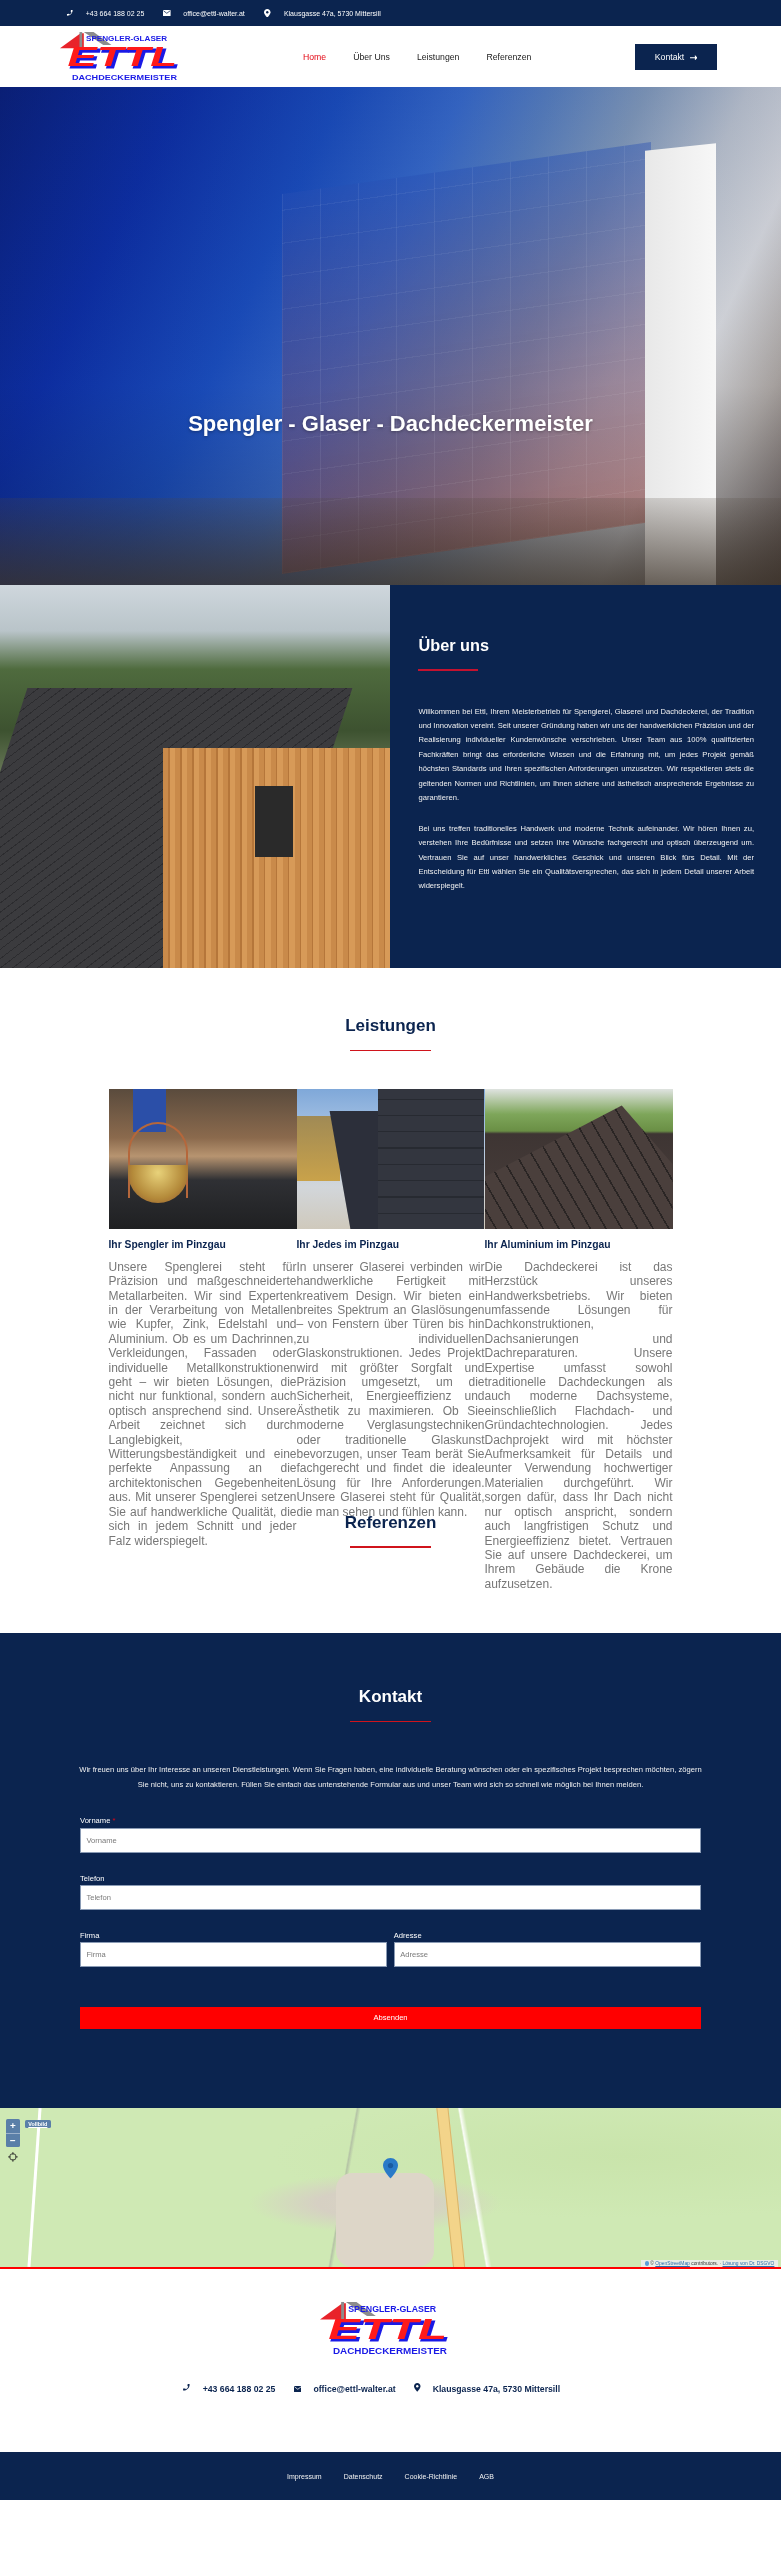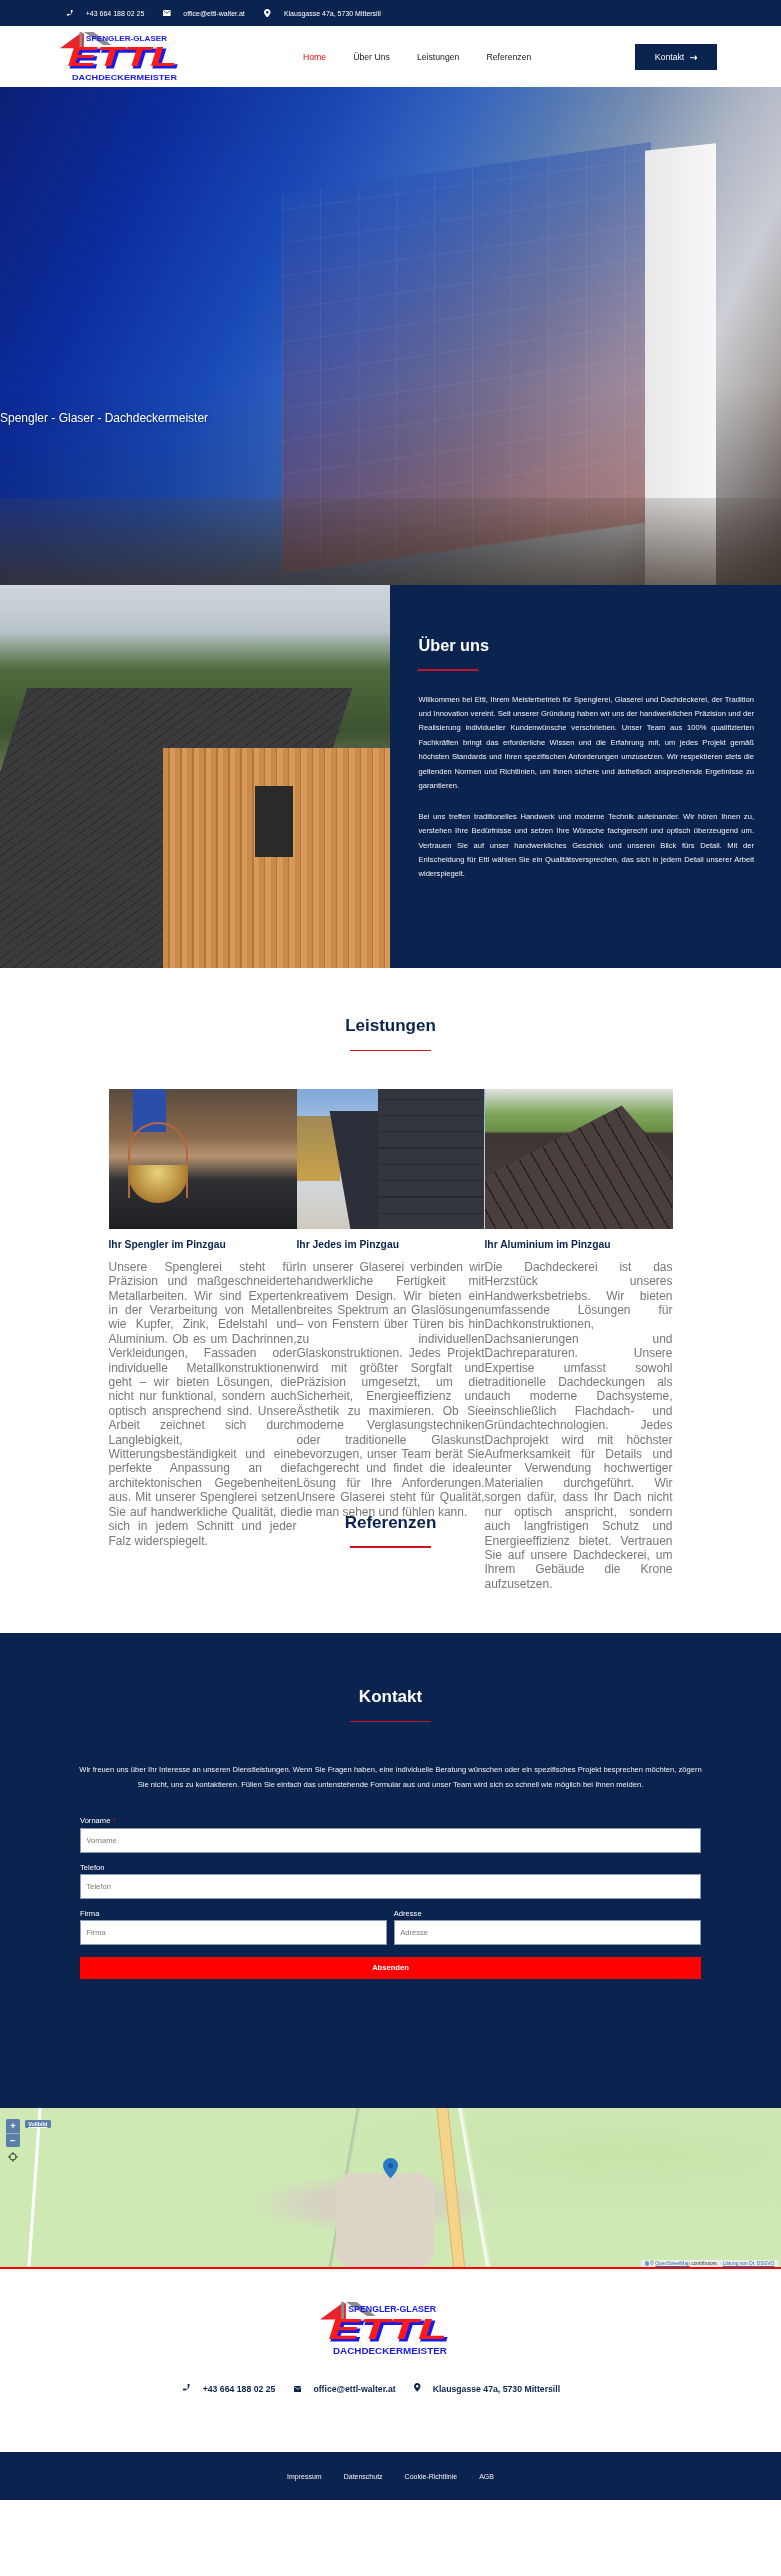--- a/index.html
+++ b/index.html
@@ -26,33 +26,33 @@
       linear-gradient(180deg, rgba(10,30,90,0.15) 0%, rgba(10,30,80,0.1) 60%, rgba(10,20,40,0.35) 100%),
       linear-gradient(115deg, #0a1f7a 0%, #0d2fa8 18%, #1b4fc2 34%, #3a6ed0 46%, #5e86c4 55%, #8aa2c0 64%, #c9cfd6 74%, #e6e6e6 82%, #b8b0a8 90%, #6b5a4f 100%);
   }
   .hero .glass { position: absolute; left: 282px; top: 81px; width: 369px; height: 380px;
     background: repeating-linear-gradient(90deg, rgba(255,255,255,0.08) 0 1.1px, rgba(0,0,0,0) 1.1px 38px),
                 repeating-linear-gradient(0deg, rgba(255,255,255,0.06) 0 1.1px, rgba(0,0,0,0) 1.1px 33px),
                 linear-gradient(180deg, rgba(40,80,180,0.5), rgba(160,60,50,0.55));
     transform: skewY(-8deg); opacity: 0.85; }
   .hero .tower { position: absolute; right: 65px; top: 60px; width: 71px; height: 445px; background: linear-gradient(90deg, #e8e8e8, #f7f7f7); transform: skewY(-6deg); }
   .hero .ground { position: absolute; left: 0; bottom: 0; width: 100%; height: 87px; background: linear-gradient(180deg, rgba(80,70,60,0.2), rgba(60,50,40,0.75)); }
-  .hero h1 { position: absolute; left: 0; right: 0; top: 324px; color: #fff; font-size: 12px; font-weight: normal; text-shadow: 0 1.1px 3.3px rgba(0,0,0,0.35); }
+  .hero h1 { position: absolute; left: 0; right: 0; top: 324px; text-align: center; color: #fff; font-size: 22px; font-weight: bold; text-shadow: 0 1.1px 3.3px rgba(0,0,0,0.35); }
 
   
   .about { height: 383px; display: flex; }
   .about .photo { width: 391px; height: 383px; position: relative; overflow: hidden;
     background: linear-gradient(180deg, #cfd7dd 0%, #b9c4c9 12%, #4f6b3e 22%, #3d5230 38%, #6b7a5a 50%, #a9a9a0 100%); }
   .about .roof { position: absolute; left: -22px; top: 103px; width: 325px; height: 304px; background: repeating-linear-gradient(135deg, #3b3b3e 0 7.6px, #2c2c2f 7.6px 8.7px); transform: skewX(-18deg); }
   .about .wood { position: absolute; left: 163px; top: 163px; width: 228px; height: 228px; background: repeating-linear-gradient(90deg, #c98a4a 0 5.4px, #b5763a 5.4px 6.5px, #d79a58 6.5px 12px); }
   .about .window { position: absolute; left: 255px; top: 201px; width: 38px; height: 71px; background: #2a2a2a; }
   .about .text { width: 391px; height: 383px; background: #0b244f; color: #fff; padding: 51px 27px 0 28px; }
   .about h2 { font-size: 16.3px; font-weight: bold; }
   .about .bar { width: 60px; height: 1.6px; background: #c4122f; margin-top: 14px; }
-  .about p { font-size: 7.6px; line-height: 14.4px; text-align: justify; margin-top: 22px; color: #f2f2f2; }
+  .about p { font-size: 7.6px; line-height: 14.4px; text-align: justify; margin-top: 34px; color: #f2f2f2; }
   .about p + p { margin-top: 16.3px; }
 
   
   .section-title { text-align: center; font-size: 17px; font-weight: bold; color: #0b244f; }
   .section-bar { width: 81px; height: 1.6px; background: #d0141c; margin: 13.6px auto 0; }
 
   .leistungen { padding-top: 48px; height: 529px; }
   .cards { display: flex; justify-content: center; margin-top: 38px; }
   .card { width: 188px; }
   .card .img { width: 188px; height: 140px; position: relative; overflow: hidden; }
@@ -71,28 +71,28 @@
   .img-dach .ridge { position: absolute; left: 0; top: 16.3px; width: 188px; height: 130px; background: repeating-linear-gradient(60deg, #4a3f3c 0 12px, #2a2524 12px 13.6px); clip-path: polygon(0 55%, 73% 0, 100% 45%, 100% 100%, 0 100%); }
 
   .referenzen { padding-top: 15.7px; height: 136px; }
 
   
   .contact { background: #0b244f; color: #fff; height: 475px; padding-top: 54px; }
   .contact .section-title { color: #fff; font-size: 17px; }
   .contact .section-bar { width: 81px; background: #d0141c; margin-top: 13.6px; }
   .contact .intro { width: 629px; margin: 41px auto 0; text-align: center; font-size: 7.6px; line-height: 14.4px; color: #f2f2f2; }
   .form { width: 621px; margin: 24.4px auto 0; }
-  .row { display: flex; gap: 6.5px; margin-bottom: 10px; }
+  .row { display: flex; gap: 6.5px; margin-bottom: 21px; }
   .field { flex: 1; }
   .field label { display: block; font-size: 7.6px; color: #fff; margin-bottom: 2.2px; }
   .field label .req { color: #e30613; margin-left: 2.2px; }
   .field input { width: 100%; height: 25px; border: 0.5px solid #8a9bb5; background: #fff; padding: 0 5.4px; font-size: 7.6px; color: #444; font-family: "Liberation Sans", sans-serif; }
   .field input::placeholder, .field textarea::placeholder { color: #7a7a7a; }
   .field textarea { width: 100%; height: 52px; border: 0.5px solid #8a9bb5; background: #fff; padding: 4.3px 3.3px; font-size: 7.6px; font-family: "Liberation Sans", sans-serif; resize: vertical; }
-  .submit { width: 100%; height: 22px; background: #ff0000; color: #fff; border: none; font-size: 7.6px; margin-top: 2px; font-family: "Liberation Sans", sans-serif; font-weight: bold; }
+  .submit { width: 100%; height: 22px; background: #ff0000; color: #fff; border: none; font-size: 7.6px; margin-top: 19px; font-family: "Liberation Sans", sans-serif; }
 
   
   .map { position: relative; height: 159px; overflow: hidden;
     background:
       linear-gradient(100deg, transparent 44%, rgba(150,150,150,0.45) 44.2%, transparent 44.6%),
       linear-gradient(80deg, transparent 60%, rgba(255,255,255,0.9) 60.2%, transparent 60.8%),
       radial-gradient(ellipse at 48% 60%, #d9d2c4 0%, #d6d0c3 10%, transparent 22%),
       radial-gradient(ellipse at 80% 30%, #c9e4ab 0%, transparent 40%),
       #cfe9b4; }
   .map .road1 { position: absolute; left: 445px; top: -5.4px; width: 12px; height: 174px; background: #f3d48a; border: 1.1px solid #d8b56b; transform: rotate(-6deg); }

